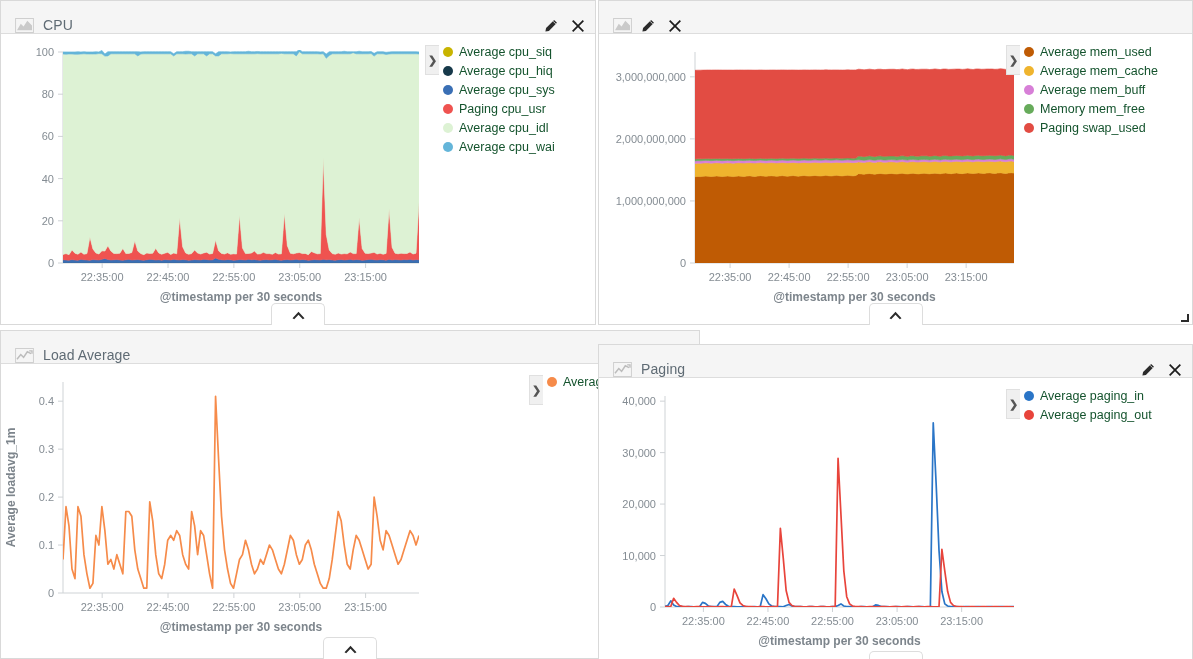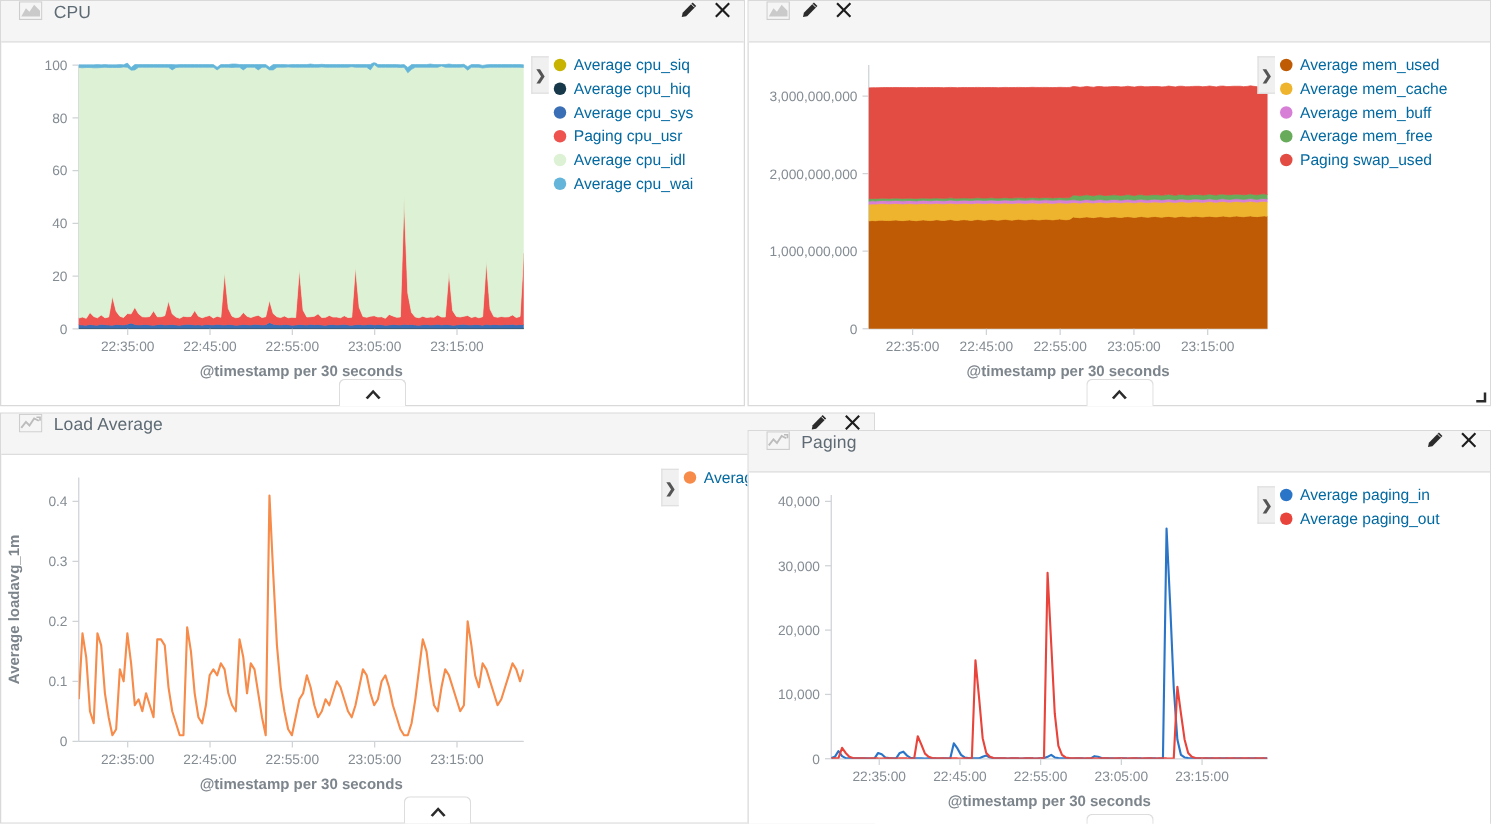--- a/index.html
+++ b/index.html
@@ -20,21 +20,21 @@
     background: #ffffff;
     border: 1px solid #d9d9d9;
     box-sizing: border-box;
     overflow: visible;
   }
   .panel-header {
     height: 33px;
     background: #f5f5f5;
     border-bottom: 1px solid #ddd;
     display: flex;
-    align-items: flex-start;
+    align-items: flex-end;
     padding: 0 10px 0 14px;
     box-sizing: border-box;
   }
   .panel-type-icon {
     width: 19px;
     height: 15px;
     margin-right: 9px;
     flex: 0 0 auto;
     opacity: .62;
   }
@@ -76,21 +76,21 @@
     width: 152px;
     padding-left: 4px;
     box-sizing: border-box;
   }
   .legend.wide { width: 168px; }
   .legend-item {
     display: flex;
     align-items: center;
     height: 19px;
     font-size: 12.5px;
-    color: #0369a1;
+    color: #14532d;
     white-space: nowrap;
   }
   .legend-dot {
     width: 10px;
     height: 10px;
     border-radius: 50%;
     margin-right: 6px;
     flex: 0 0 auto;
   }
   .legend-toggle {
@@ -315,21 +315,21 @@
           <div class="legend-item">
             <span class="legend-dot" style="background: rgb(239, 180, 46);"></span>
             <span>Average mem_cache</span>
           </div>
           <div class="legend-item">
             <span class="legend-dot" style="background: rgb(215, 127, 215);"></span>
             <span>Average mem_buff</span>
           </div>
           <div class="legend-item">
             <span class="legend-dot" style="background: rgb(103, 171, 91);"></span>
-            <span>Average mem_free</span>
+            <span>Memory mem_free</span>
           </div>
           <div class="legend-item">
             <span class="legend-dot" style="background: rgb(226, 76, 67);"></span>
             <span>Paging swap_used</span>
           </div>
         </div>
       </div>
       <div class="collapse-handle">
         <svg viewBox="0 0 16 10" width="15" height="10">
           <path d="M8 1.6 L14.4 8.4 L12.6 9.6 L8 4.6 L3.4 9.6 L1.6 8.4 Z" fill="#2b2b2b"></path>

